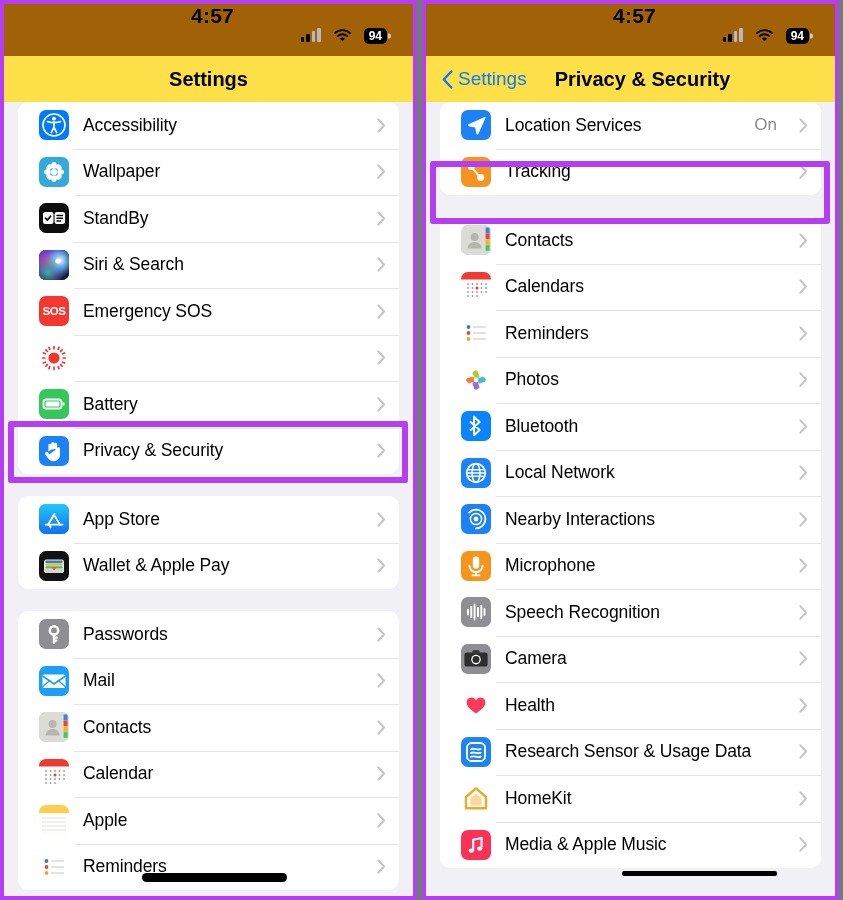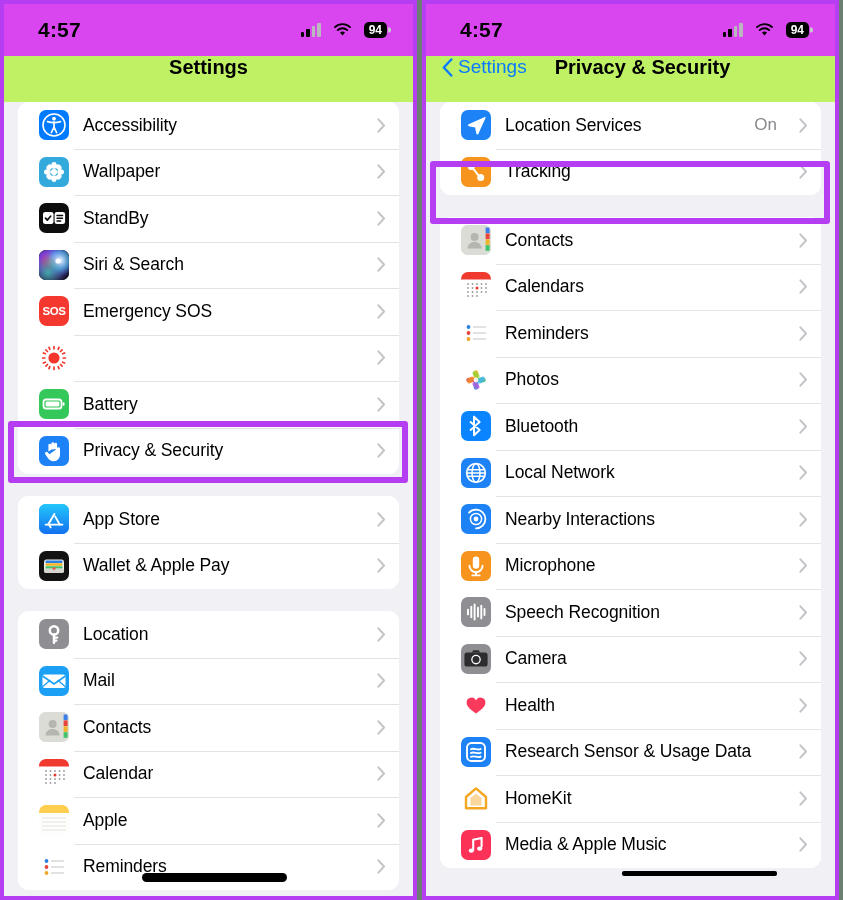--- a/index.html
+++ b/index.html
@@ -20,21 +20,22 @@
     overflow: hidden;
     flex: 0 0 auto;
   }
   .phone.left { margin-right: 5px; }
 
   
   .statusbar {
     height: 52px;
     display: flex; align-items: center;
     padding: 0 26px 0 34px;
-    background: #d946ef;
+    background: #a16207;
+    flex-direction: column;
   }
   .clock { font-size: 21px; font-weight: 700; color: #000; letter-spacing: .2px; }
   .status-right { margin-left: auto; display: flex; align-items: center; gap: 12px; }
   .bars { display: flex; align-items: flex-end; gap: 2px; height: 13px; }
   .bars i { width: 3.5px; background: #000; border-radius: 1px; display: block; }
   .bars i:nth-child(1) { height: 5px; }
   .bars i:nth-child(2) { height: 8px; }
   .bars i:nth-child(3) { height: 11px; background: #b9b9bd; }
   .bars i:nth-child(4) { height: 14px; background: #b9b9bd; }
   .wifi { width: 19px; height: 14px; position: relative; }
@@ -43,22 +44,22 @@
     border-radius: 5px; padding: 1.5px 5px 2px; line-height: 1;
     position: relative;
   }
   .batt::after {
     content:""; position:absolute; right:-3.5px; top:50%; transform:translateY(-50%);
     width:2.5px; height:5px; background:#c9c9cd; border-radius:0 2px 2px 0;
   }
 
   
   .navbar {
-    height: 46px; background: #bef264;
-    display: flex; align-items: flex-start; position: relative;
+    height: 46px; background: #fde047;
+    display: flex; align-items: center; position: relative;
     padding: 0 16px;
   }
   .navbar.center-only { justify-content: center; }
   .nav-title { font-size: 20px; font-weight: 700; color: #000; }
   .nav-back {
     display: flex; align-items: center; gap: 5px;
     color: #0a7aff; font-size: 19px; cursor: pointer;
   }
   .chev-back { width: 11px; height: 19px; flex: 0 0 auto; }
   .nav-title-right { font-size: 20px; font-weight: 700; color: #000; margin-left: 28px; }
@@ -209,21 +210,21 @@
                 <rect width="30" height="30" fill="url(#sg3)"></rect>
                 <circle cx="19" cy="11" r="2.6" fill="#fff" opacity=".9"></circle>
               </svg>
             </span>
             <span class="label">Siri &amp; Search</span>
             <span class="chev"><svg viewBox="0 0 9 15" width="9" height="15">
                 <path d="M1.4 1.3 7 7.5l-5.6 6.2" stroke="#c4c4c8" stroke-width="2" fill="none" stroke-linecap="round" stroke-linejoin="round"></path>
               </svg></span>
           </div>
           <div class="row">
-            <span class="ico" style="background: rgb(245, 56, 47); border-radius: 8px;">
+            <span class="ico" style="background: rgb(245, 56, 47);">
               <div style="color:#fff;font-size:11.5px;font-weight:800;letter-spacing:-.4px;font-family:'Liberation Sans',sans-serif">SOS</div>
             </span>
             <span class="label">Emergency SOS</span>
             <span class="chev"><svg viewBox="0 0 9 15" width="9" height="15">
                 <path d="M1.4 1.3 7 7.5l-5.6 6.2" stroke="#c4c4c8" stroke-width="2" fill="none" stroke-linecap="round" stroke-linejoin="round"></path>
               </svg></span>
           </div>
           <div class="row">
             <span class="ico" style="background: rgb(255, 255, 255);">
               <svg viewBox="0 0 30 30" width="30" height="30">
@@ -305,21 +306,21 @@
         </div>
         <div class="group">
           <div class="row">
             <span class="ico" style="background: rgb(142, 142, 147);">
               <svg viewBox="0 0 30 30" width="30" height="30">
                 <circle cx="15" cy="11.4" r="4.2" fill="none" stroke="#fff" stroke-width="2.5"></circle>
                 <path d="M15 15.4v8.4" stroke="#fff" stroke-width="2.5" stroke-linecap="round"></path>
                 <path d="M15 18.6h3.2M15 21.6h2.4" stroke="#fff" stroke-width="2.2" stroke-linecap="round"></path>
               </svg>
             </span>
-            <span class="label">Location</span>
+            <span class="label">Passwords</span>
             <span class="chev"><svg viewBox="0 0 9 15" width="9" height="15">
                 <path d="M1.4 1.3 7 7.5l-5.6 6.2" stroke="#c4c4c8" stroke-width="2" fill="none" stroke-linecap="round" stroke-linejoin="round"></path>
               </svg></span>
           </div>
           <div class="row">
             <span class="ico" style="background: rgb(28, 160, 245);">
               <svg viewBox="0 0 30 30" width="30" height="30">
                 <rect x="3.5" y="8.5" width="23" height="13.5" rx="2" fill="#fff"></rect>
                 <path d="M3.5 10 15 18l11.5-8" fill="none" stroke="#1ca0f5" stroke-width="1.6"></path>
                 <path d="M3.5 20.7 11.4 14M26.5 20.7 18.6 14" fill="none" stroke="#1ca0f5" stroke-width="1.3"></path>

